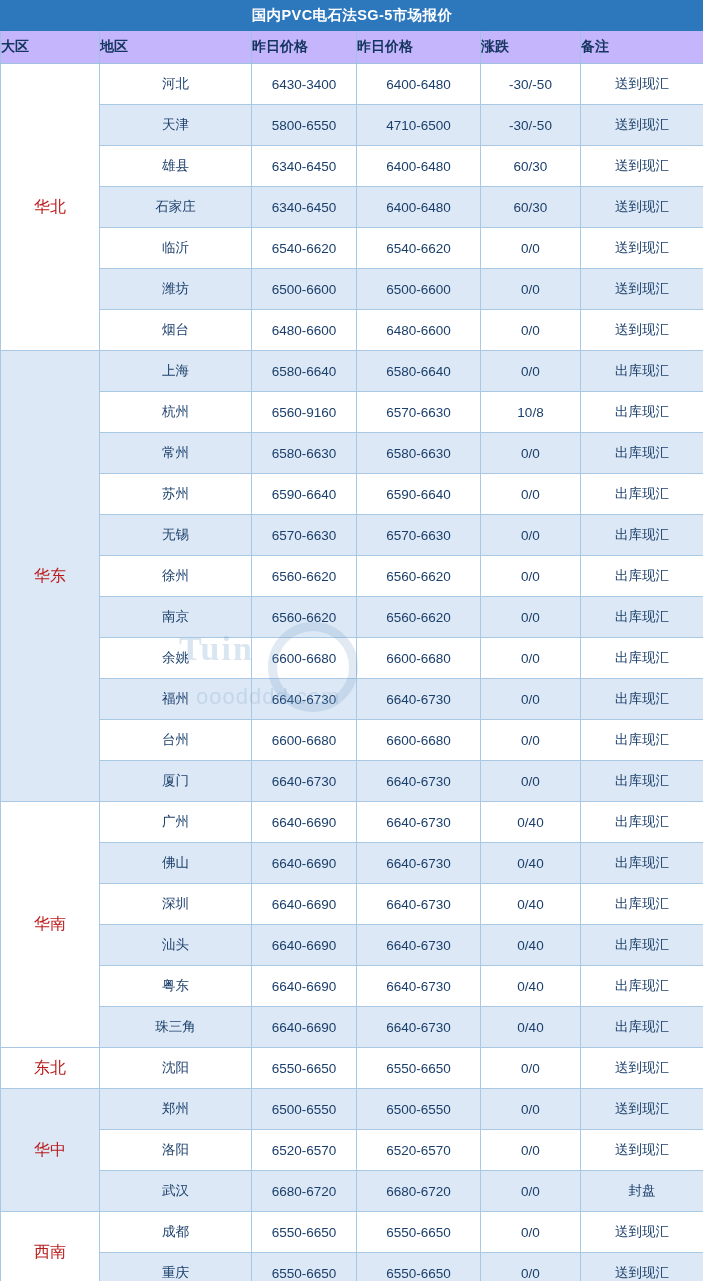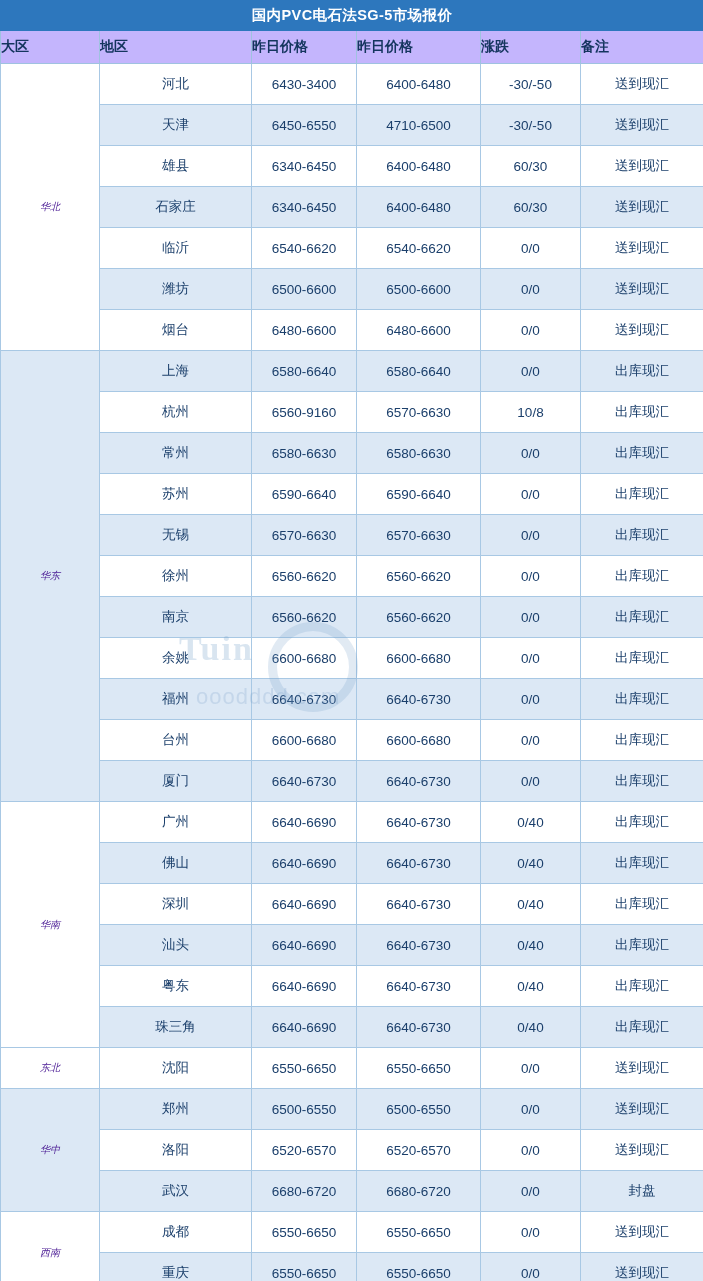--- a/index.html
+++ b/index.html
@@ -58,25 +58,24 @@
     color: #1b3f6b;
     background: #ffffff;
     padding: 0;
     overflow: hidden;
     white-space: nowrap;
   }
   tr.alt td {
     background: #dce8f5;
   }
   td.region-cell {
-    font-size: 10px;
-    color: #4c1d95;
+    font-size: 16px;
+    color: #b91c1c;
     background: #ffffff;
     vertical-align: middle;
-    font-style: italic;
   }
   td.region-cell.region-alt {
     background: #dce8f5;
   }
   .wm {
     position: absolute;
     left: 0;
     top: 0;
     width: 703px;
     height: 1281px;
@@ -139,21 +138,21 @@
         <tr>
           <td rowspan="7" class="region-cell">华北</td>
           <td>河北</td>
           <td>6430-3400</td>
           <td>6400-6480</td>
           <td>-30/-50</td>
           <td>送到现汇</td>
         </tr>
         <tr class="alt">
           <td>天津</td>
-          <td>6450-6550</td>
+          <td>5800-6550</td>
           <td>4710-6500</td>
           <td>-30/-50</td>
           <td>送到现汇</td>
         </tr>
         <tr>
           <td>雄县</td>
           <td>6340-6450</td>
           <td>6400-6480</td>
           <td>60/30</td>
           <td>送到现汇</td>

